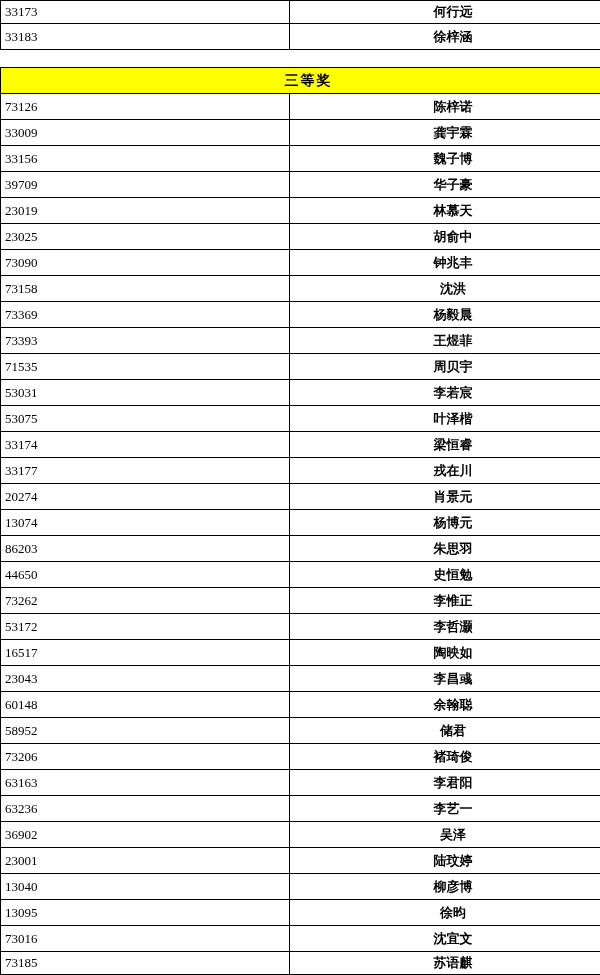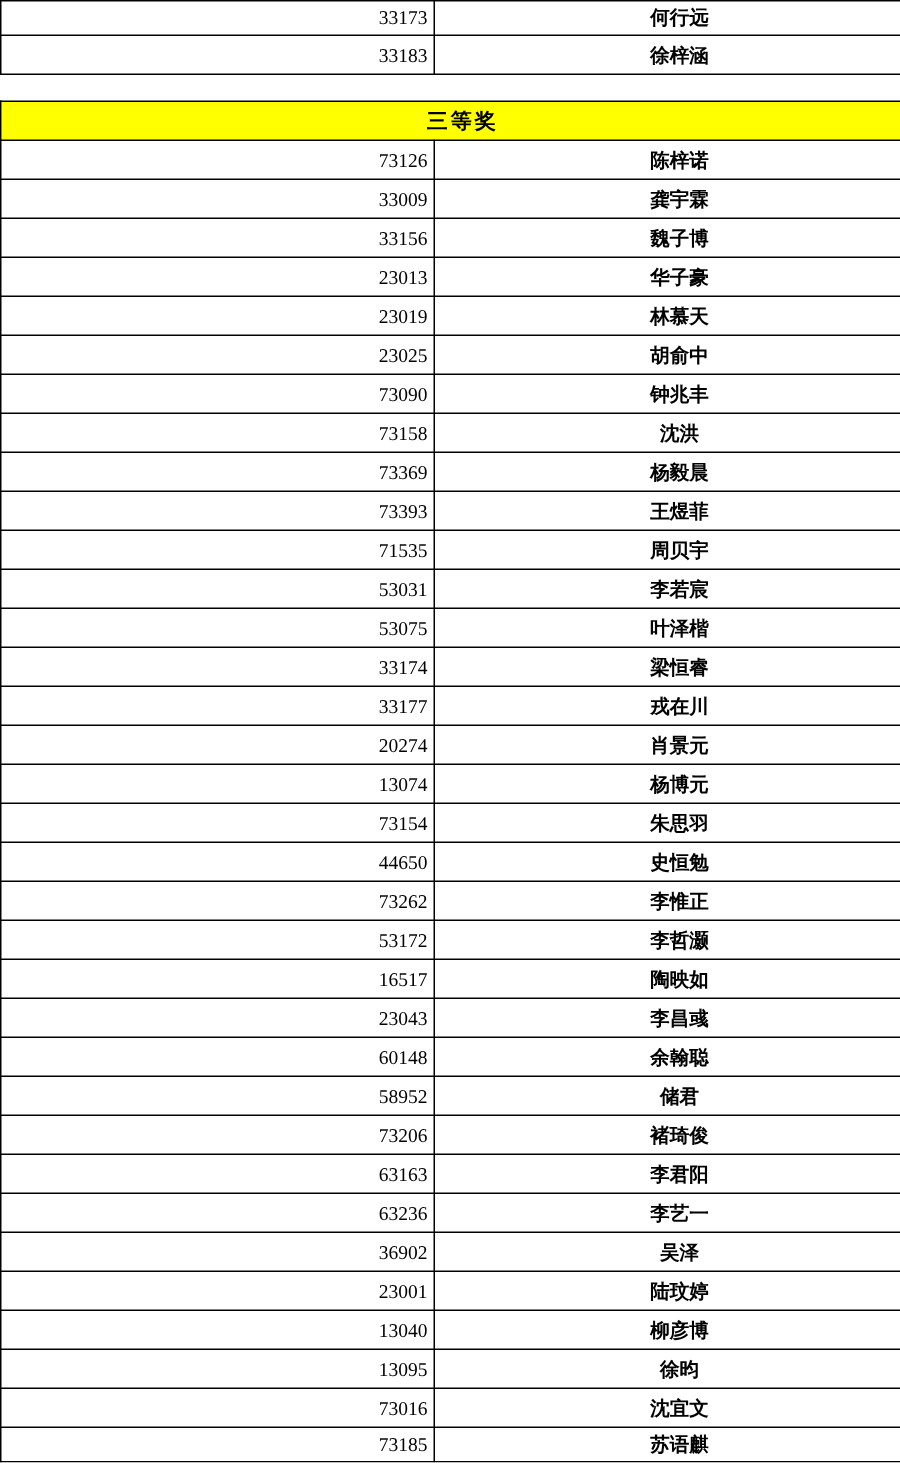--- a/index.html
+++ b/index.html
@@ -26,21 +26,21 @@
     border: 1px solid #000000;
     height: 25px;
     font-size: 13px;
     padding: 0 4px;
     vertical-align: middle;
     overflow: hidden;
     white-space: nowrap;
   }
   td.col-id {
     width: 280px;
-    text-align: right;
+    text-align: left;
   }
   td.col-name {
     width: 318px;
     text-align: center;
     font-weight: bold;
   }
   tr.spacer-row td {
     border: none;
     height: 17px;
     padding: 0;
@@ -88,21 +88,21 @@
       </tr>
       <tr>
         <td class="col-id">33009</td>
         <td class="col-name">龚宇霖</td>
       </tr>
       <tr>
         <td class="col-id">33156</td>
         <td class="col-name">魏子博</td>
       </tr>
       <tr>
-        <td class="col-id">23013</td>
+        <td class="col-id">39709</td>
         <td class="col-name">华子豪</td>
       </tr>
       <tr>
         <td class="col-id">23019</td>
         <td class="col-name">林慕天</td>
       </tr>
       <tr>
         <td class="col-id">23025</td>
         <td class="col-name">胡俞中</td>
       </tr>
@@ -144,21 +144,21 @@
       </tr>
       <tr>
         <td class="col-id">20274</td>
         <td class="col-name">肖景元</td>
       </tr>
       <tr>
         <td class="col-id">13074</td>
         <td class="col-name">杨博元</td>
       </tr>
       <tr>
-        <td class="col-id">73154</td>
+        <td class="col-id">86203</td>
         <td class="col-name">朱思羽</td>
       </tr>
       <tr>
         <td class="col-id">44650</td>
         <td class="col-name">史恒勉</td>
       </tr>
       <tr>
         <td class="col-id">73262</td>
         <td class="col-name">李惟正</td>
       </tr>

